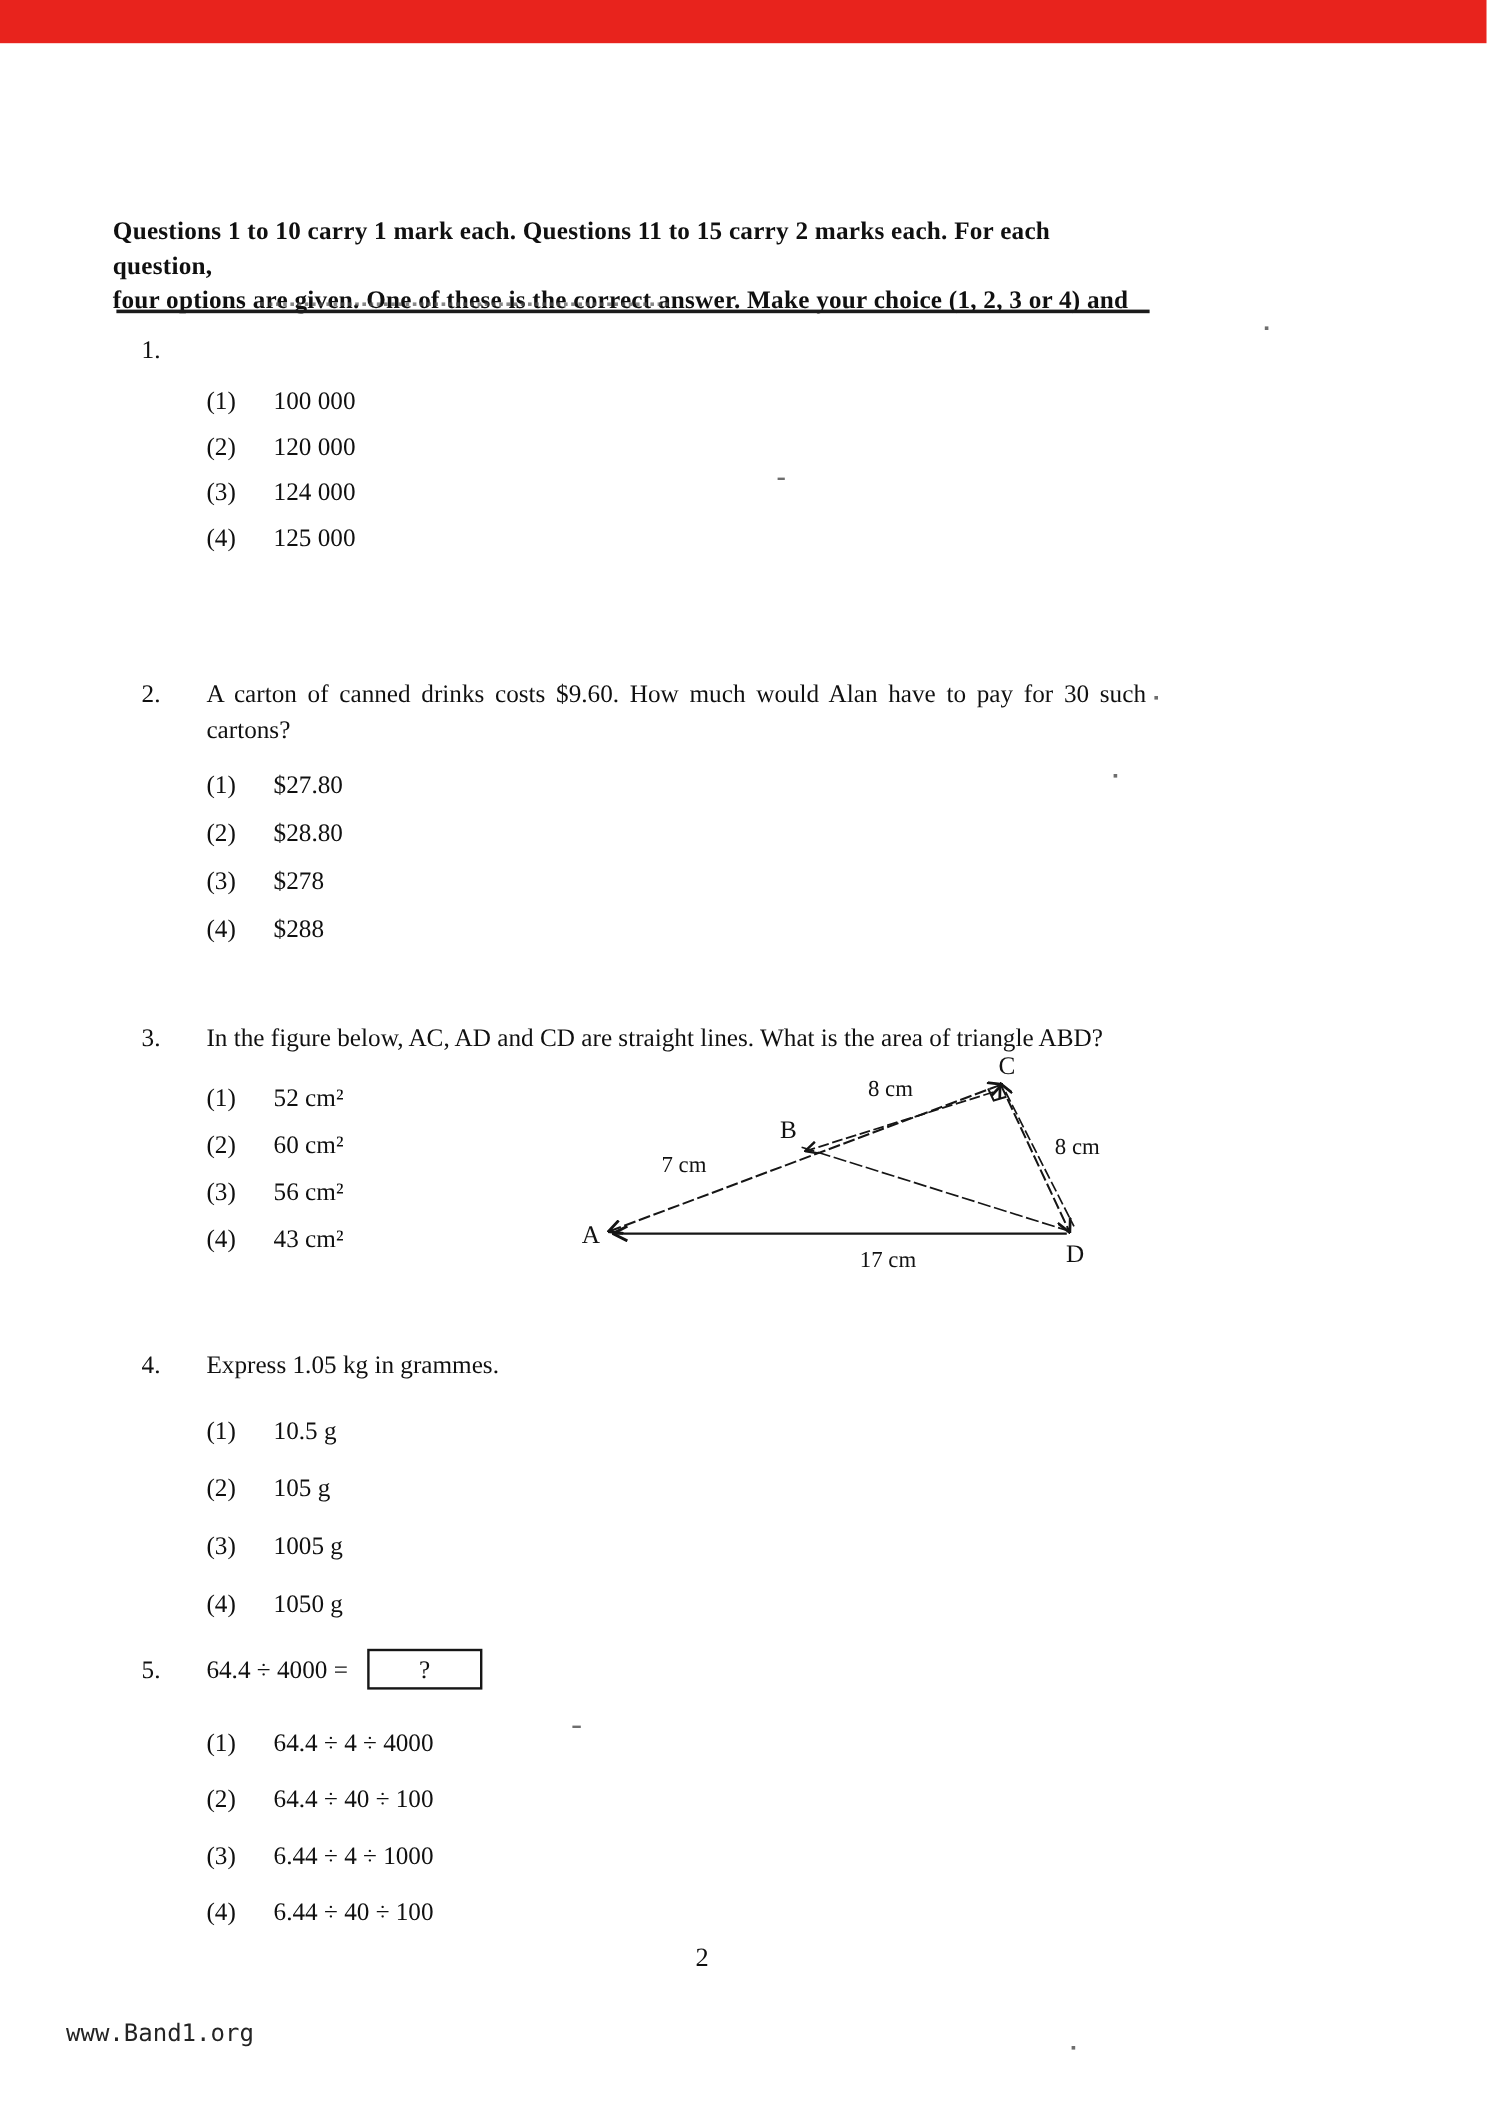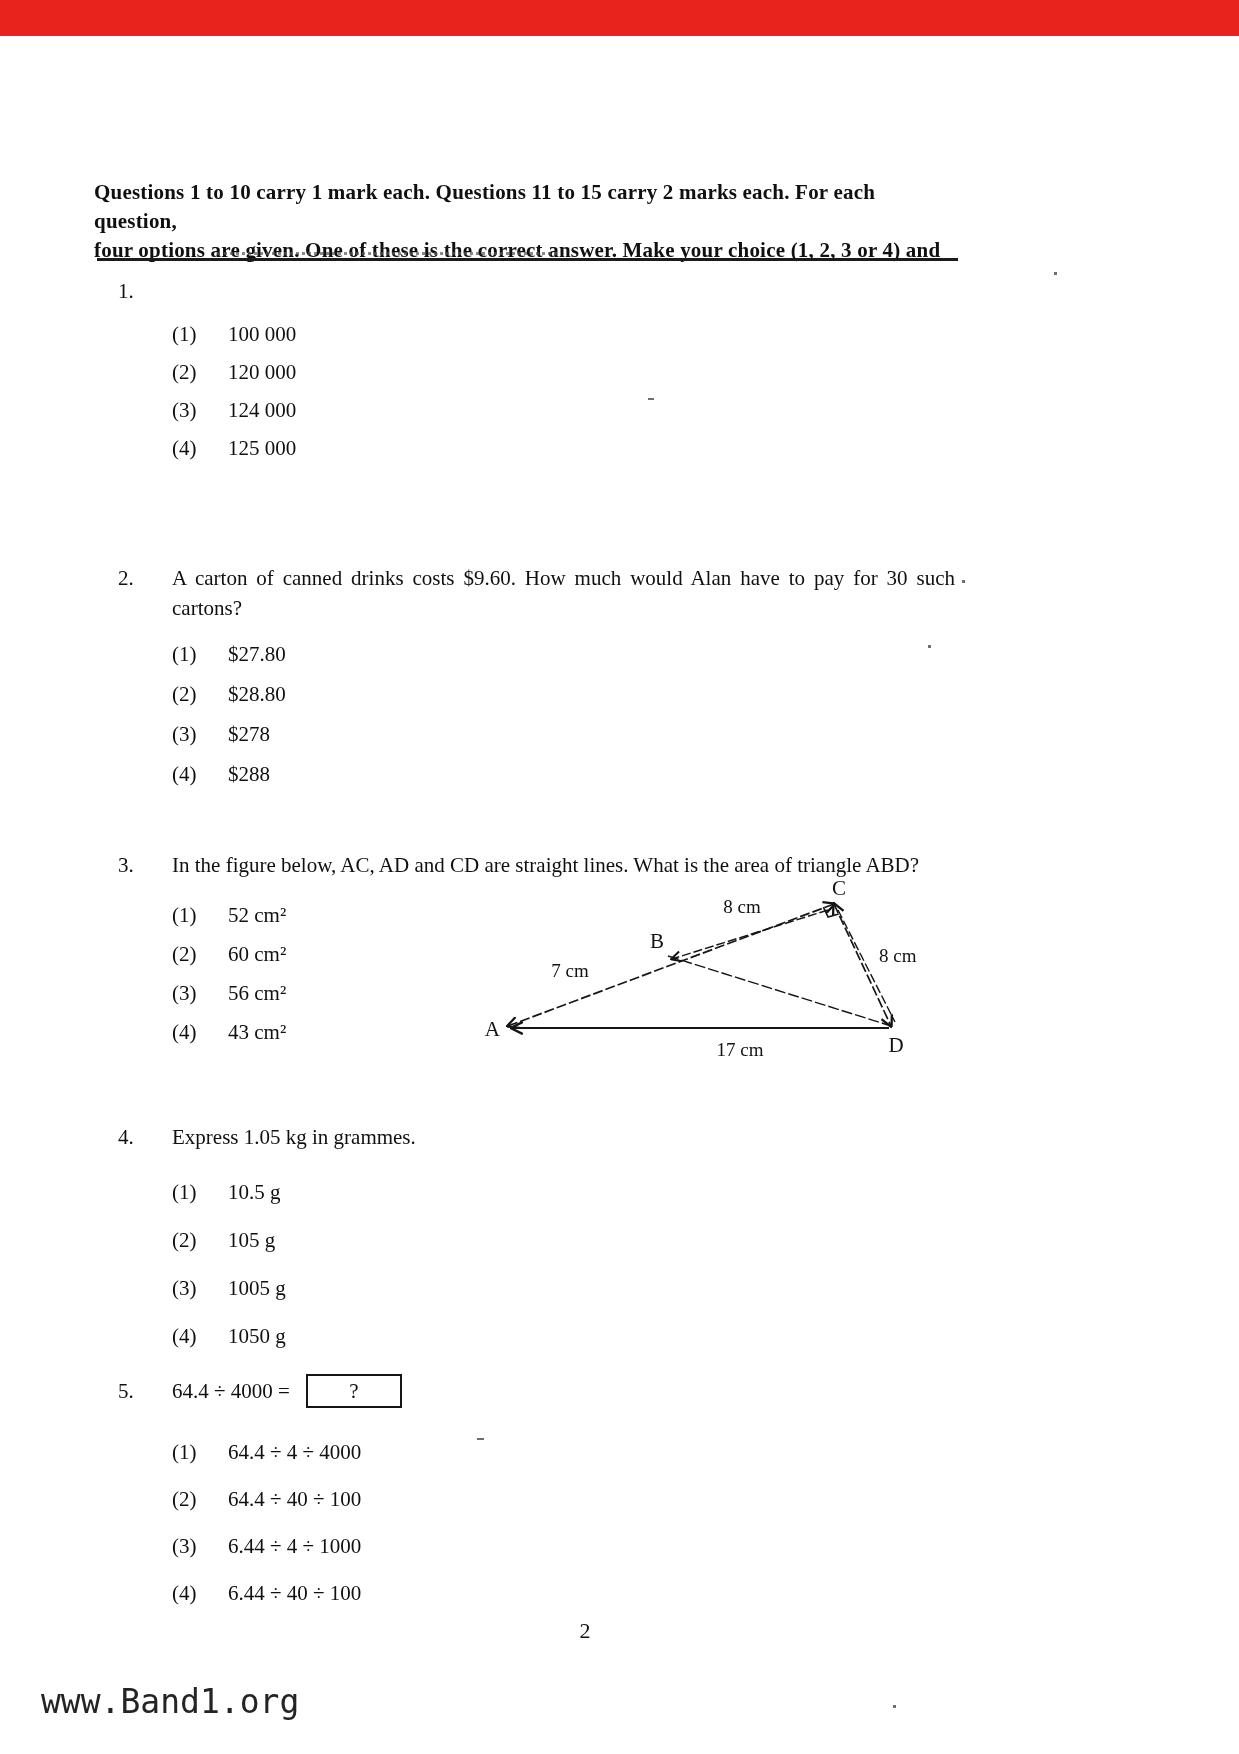--- a/index.html
+++ b/index.html
@@ -31,22 +31,22 @@
   .stemline{display:flex;align-items:center;font-size:21px;line-height:38px;}
   .qbox{
     display:inline-block;width:92px;height:30px;border:2px solid #161616;
     margin-left:16px;text-align:center;font-size:21px;line-height:30px;
   }
   .figure{position:absolute;left:438px;top:878px;width:520px;height:208px;}
   .figure svg{display:block;}
   .figure text{font-family:"Liberation Serif", serif;fill:#121212;}
   .pagenum{position:absolute;top:1618px;left:0;width:1170px;text-align:center;font-size:22px;}
   .footer{
-    position:absolute;left:41px;top:1682px;
-    font-family:"DejaVu Sans Mono", monospace;font-size:33px;color:#242424;
+    position:absolute;left:55px;top:1682px;
+    font-family:"DejaVu Sans Mono", monospace;font-size:20px;color:#242424;
   }
   .speck{position:absolute;background:#4a4a4a;opacity:.8;}
 </style>
 </head>
 <body>
 
 <div class="page">
 
   <div class="topbar" style="background: rgb(232, 35, 29);"></div>
 

